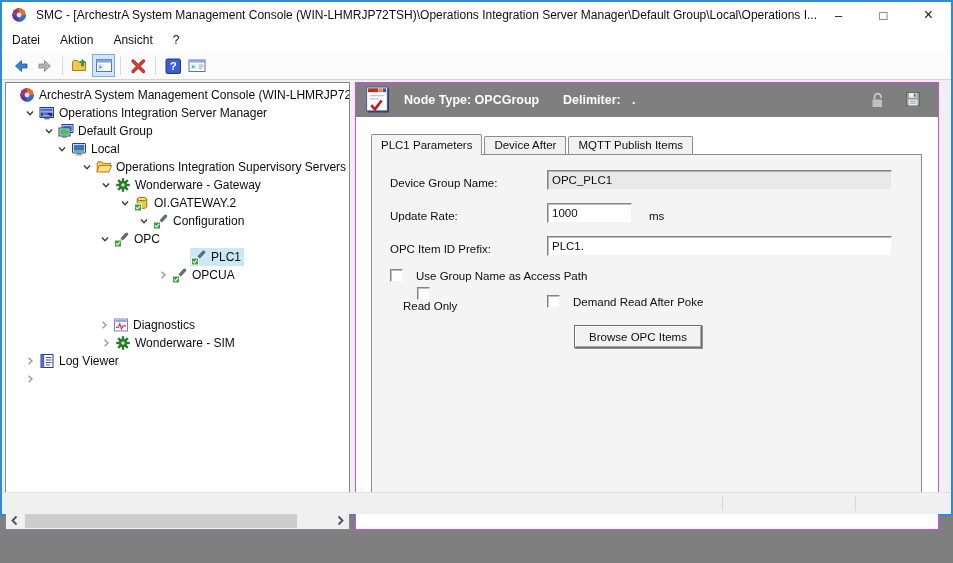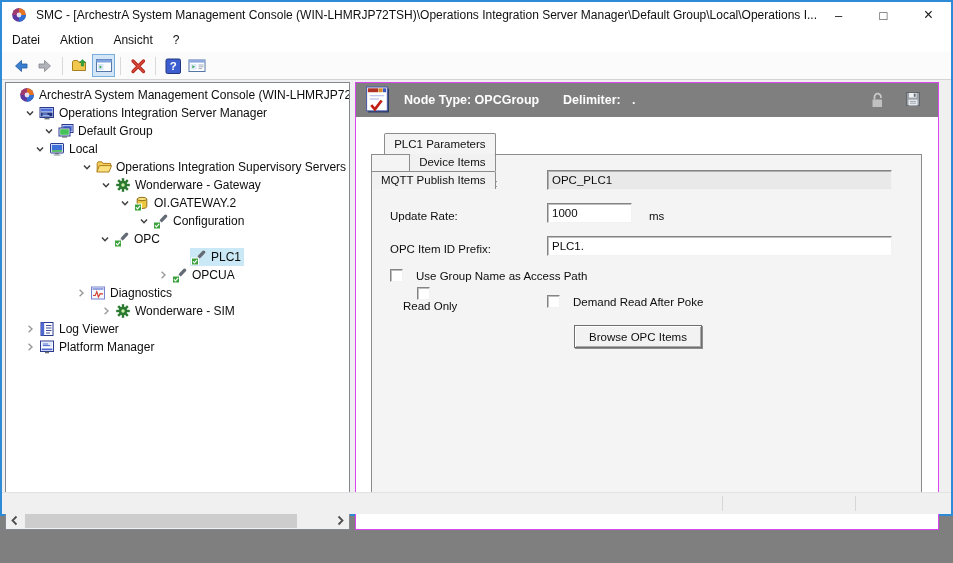--- a/index.html
+++ b/index.html
@@ -54,21 +54,21 @@
   .phead { position:absolute; left:0; top:0; right:0; height:34px; background:#7f7f7f; }
   .phead .doc { position:absolute; left:9px; top:3px; }
   .ph-text { position:absolute; font-size:12.5px; font-weight:bold; color:#fff; top:10px; }
   .ntype { left:48px; }
   .dlab  { left:207px; }
   .dval  { left:276px; }
   .ph-ic { position:absolute; top:8px; }
   .lock { right:52px; }
   .save { right:16px; }
   
-  .tabs { position:absolute; left:15px; top:50px; display:flex; align-items:flex-end; height:21px; z-index:3;flex-direction:column; }
+  .tabs { position:absolute; left:15px; top:50px; display:flex; align-items:flex-end; height:21px; z-index:3; }
   .tab {
     height:18px; line-height:17px; font-size:11.5px; color:#101010;
     padding:0 9px; background:#f1f1f1; border:1px solid #8c8c8c; border-bottom:none;
     margin-right:2px; border-radius:2px 2px 0 0;
   }
   .tab.active { height:21px; line-height:20px; background:#f4f4f4; margin-bottom:-1px; z-index:4; position:relative; }
   .tabpage {
     position:absolute; left:15px; top:71px; width:551px; height:354px;
     background:#f4f4f4; border:1px solid #8c8c8c;
   }
@@ -219,21 +219,21 @@
               <span class="ticon"><svg width="16" height="16" viewBox="0 0 16 16" xmlns="http://www.w3.org/2000/svg">
                   <rect x="4" y="1.5" width="11" height="8" fill="#dfe8fb" stroke="#2b3a8f"></rect>
                   <rect x="5.2" y="2.7" width="8.6" height="5.6" fill="#4f6fd8"></rect>
                   <rect x="1" y="5" width="11" height="8" fill="#eef3fd" stroke="#2b3a8f"></rect>
                   <rect x="2.2" y="6.2" width="8.6" height="5.6" fill="#45c257"></rect>
                   <rect x="4" y="13.3" width="5" height="1.3" fill="#6b7075"></rect>
                 </svg></span>
               <span class="tlabel">Default Group</span>
             </span>
           </div>
-          <div class="trow" style="padding-left: 26px;">
+          <div class="trow" style="padding-left: 48px;">
             <span class="chev">
               <svg width="16" height="16" viewBox="0 0 16 16" xmlns="http://www.w3.org/2000/svg">
                 <path d="M5 6.5 L8 9.8 L11 6.5" stroke="#3c3c3c" stroke-width="1.4" fill="none"></path>
               </svg>
             </span>
             <span class="selwrap">
               <span class="ticon"><svg width="16" height="16" viewBox="0 0 16 16" xmlns="http://www.w3.org/2000/svg">
                   <rect x="1.5" y="2.5" width="13" height="9.5" rx="0.5" fill="#eef3fd" stroke="#2b3a8f"></rect>
                   <rect x="2.8" y="3.8" width="10.4" height="5.4" fill="#3f6fd8"></rect>
                   <rect x="2.8" y="9.2" width="10.4" height="1.6" fill="#3cb54a"></rect>
@@ -352,21 +352,21 @@
               <span class="ticon"><svg width="16" height="16" viewBox="0 0 16 16" xmlns="http://www.w3.org/2000/svg">
                   <line x1="3.2" y1="13" x2="8.8" y2="7.2" stroke="#c0c5cb" stroke-width="2.6" stroke-linecap="round"></line>
                   <line x1="3.2" y1="13" x2="8.8" y2="7.2" stroke="#8d949c" stroke-width="1" stroke-linecap="round"></line>
                   <line x1="8.6" y1="7.4" x2="12.6" y2="3.2" stroke="#646b74" stroke-width="3.4" stroke-linecap="round"></line>
                   <rect x="0.5" y="9" width="7" height="7" fill="#3aa23a" stroke="#fff" stroke-width="1"></rect>
                   <path d="M2 12.3 l1.5 1.6 2.6 -3" stroke="#fff" stroke-width="1.2" fill="none"></path>
                 </svg></span>
               <span class="tlabel">OPCUA</span>
             </span>
           </div>
-          <div class="trow" style="padding-left: 67px;">
+          <div class="trow" style="padding-left: 90px; margin-top: 32px;">
             <span class="chev">
               <svg width="16" height="16" viewBox="0 0 16 16" xmlns="http://www.w3.org/2000/svg">
                 <path d="M6.6 4.8 L10 8 L6.6 11.2" stroke="#9a9a9a" stroke-width="1.4" fill="none"></path>
               </svg>
             </span>
             <span class="selwrap">
               <span class="ticon"><svg width="16" height="16" viewBox="0 0 16 16" xmlns="http://www.w3.org/2000/svg">
                   <rect x="1.5" y="2" width="13" height="12" fill="#f6f8fe" stroke="#7781cf"></rect>
                   <rect x="2.5" y="3" width="11" height="2" fill="#9aa4de"></rect>
                   <path d="M3 10.5 h2.2 l1.6 -3.8 1.6 5.4 1.6 -3.2 h3" stroke="#d23a2c" stroke-width="1.1" fill="none"></path>
@@ -409,30 +409,20 @@
                   <path d="M7 4.5 h5.5 M7 7 h5.5 M7 9.5 h5.5 M7 12 h4" stroke="#2b3a8f" stroke-width="0.9"></path>
                 </svg></span>
               <span class="tlabel">Log Viewer</span>
             </span>
           </div>
           <div class="trow" style="padding-left: 16px;">
             <span class="chev">
               <svg width="16" height="16" viewBox="0 0 16 16" xmlns="http://www.w3.org/2000/svg">
                 <path d="M6.6 4.8 L10 8 L6.6 11.2" stroke="#9a9a9a" stroke-width="1.4" fill="none"></path>
               </svg>
-            </span>
-            <span class="selwrap">
-              <span class="ticon"><svg width="16" height="16" viewBox="0 0 16 16" xmlns="http://www.w3.org/2000/svg">
-                  <rect x="1.5" y="2" width="13" height="10.5" fill="#fff" stroke="#2b3a8f"></rect>
-                  <rect x="2.6" y="3.1" width="10.8" height="5" fill="#dfe8fb"></rect>
-                  <path d="M4 5 h5 M4 6.5 h7" stroke="#5069d0" stroke-width="0.9"></path>
-                  <rect x="2.6" y="9.5" width="10.8" height="1.8" fill="#5069d0"></rect>
-                  <rect x="6" y="12.8" width="4" height="1.5" fill="#6b7075"></rect>
-                </svg></span>
-              <span class="tlabel">Platform Manager</span>
             </span>
           </div>
         </div>
       <div class="hscroll">
         <div class="harrow left">
           <svg width="17" height="17" viewBox="0 0 17 17">
               <path d="M10.5 4.5 L6.5 8.5 L10.5 12.5" stroke="#4f4f4f" stroke-width="1.8" fill="none"></path>
             </svg>
         </div>
         <div class="hthumb"></div>
@@ -466,21 +456,21 @@
               <rect x="1.5" y="1.5" width="13" height="13" fill="#9aa0a6" stroke="#60666c"></rect>
               <rect x="4" y="2" width="7.5" height="4.6" fill="#eef1f4"></rect>
               <rect x="8.8" y="2.6" width="1.8" height="3.2" fill="#60666c"></rect>
               <rect x="3.5" y="8.6" width="9" height="5.9" fill="#e4e9ee"></rect>
               <path d="M5 10.4 h6 M5 12.2 h6" stroke="#9aa0a6" stroke-width="0.9"></path>
             </svg></span>
       </div>
 
       <div class="tabs">
           <div class="tab active">PLC1 Parameters</div>
-          <div class="tab">Device Items</div>
+          <div class="tab">Device After</div>
           <div class="tab">MQTT Publish Items</div>
         </div>
 
       <div class="tabpage">
         <span class="flabel" style="left:18px; top:22px;">Device Group Name:</span>
         <input class="field ro" style="left: 175px; top: 15px; width: 345px;" readonly="" value="OPC_PLC1">
 
         <span class="flabel" style="left:18px; top:55px;">Update Rate:</span>
         <input class="field" style="left: 175px; top: 48px; width: 85px;" value="1000">
         <span class="flabel" style="left:277px; top:55px;">ms</span>

